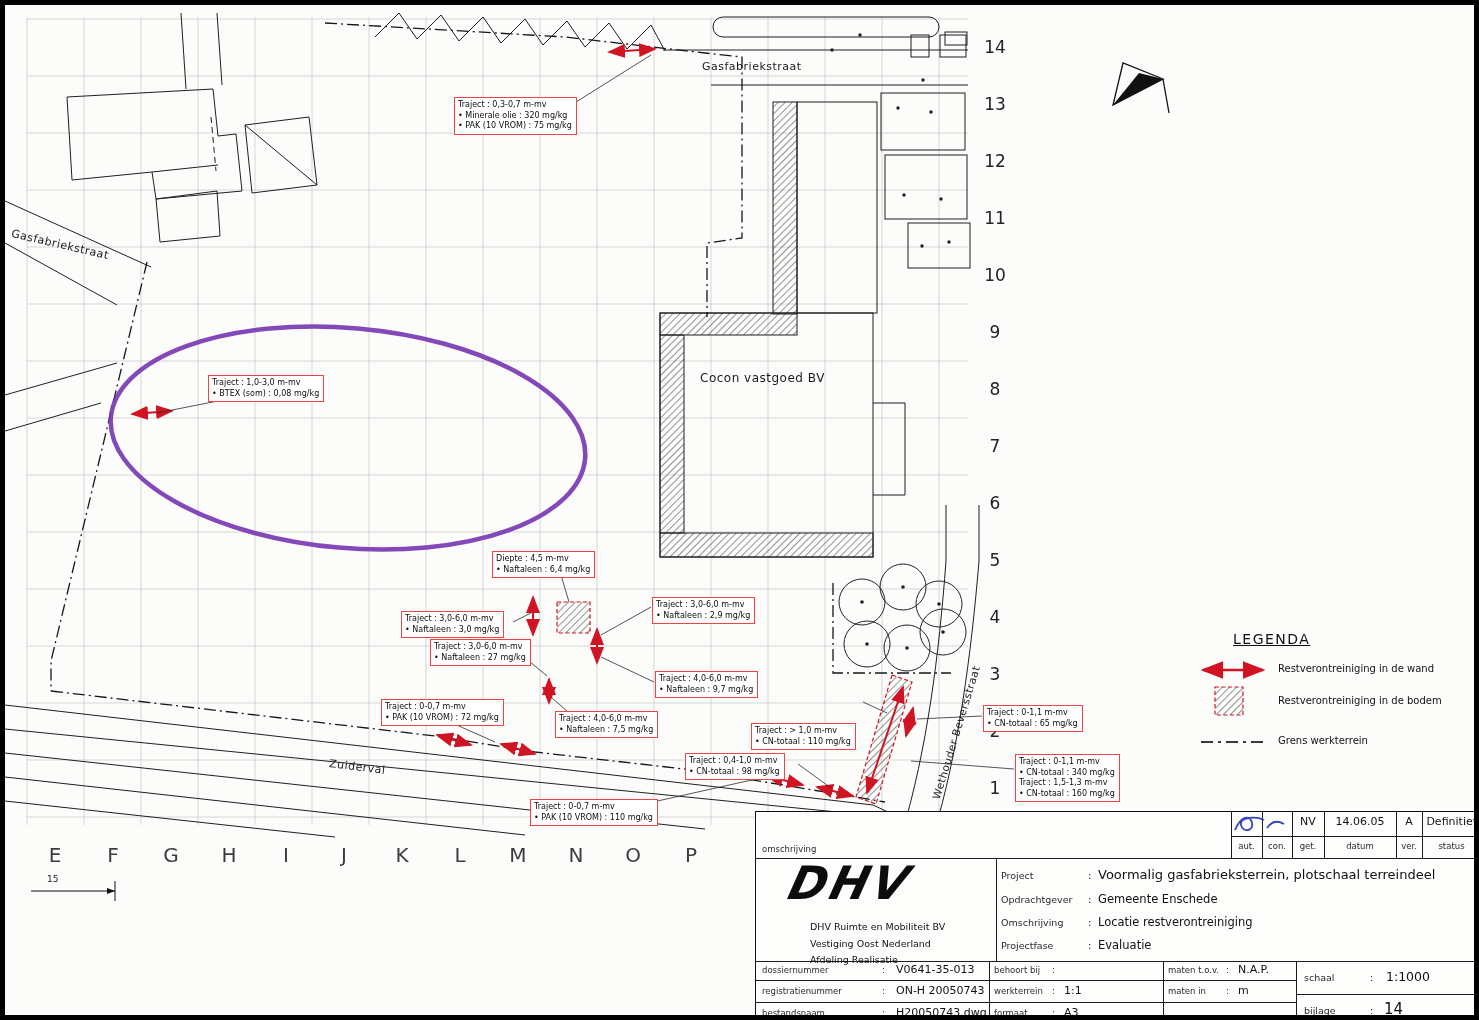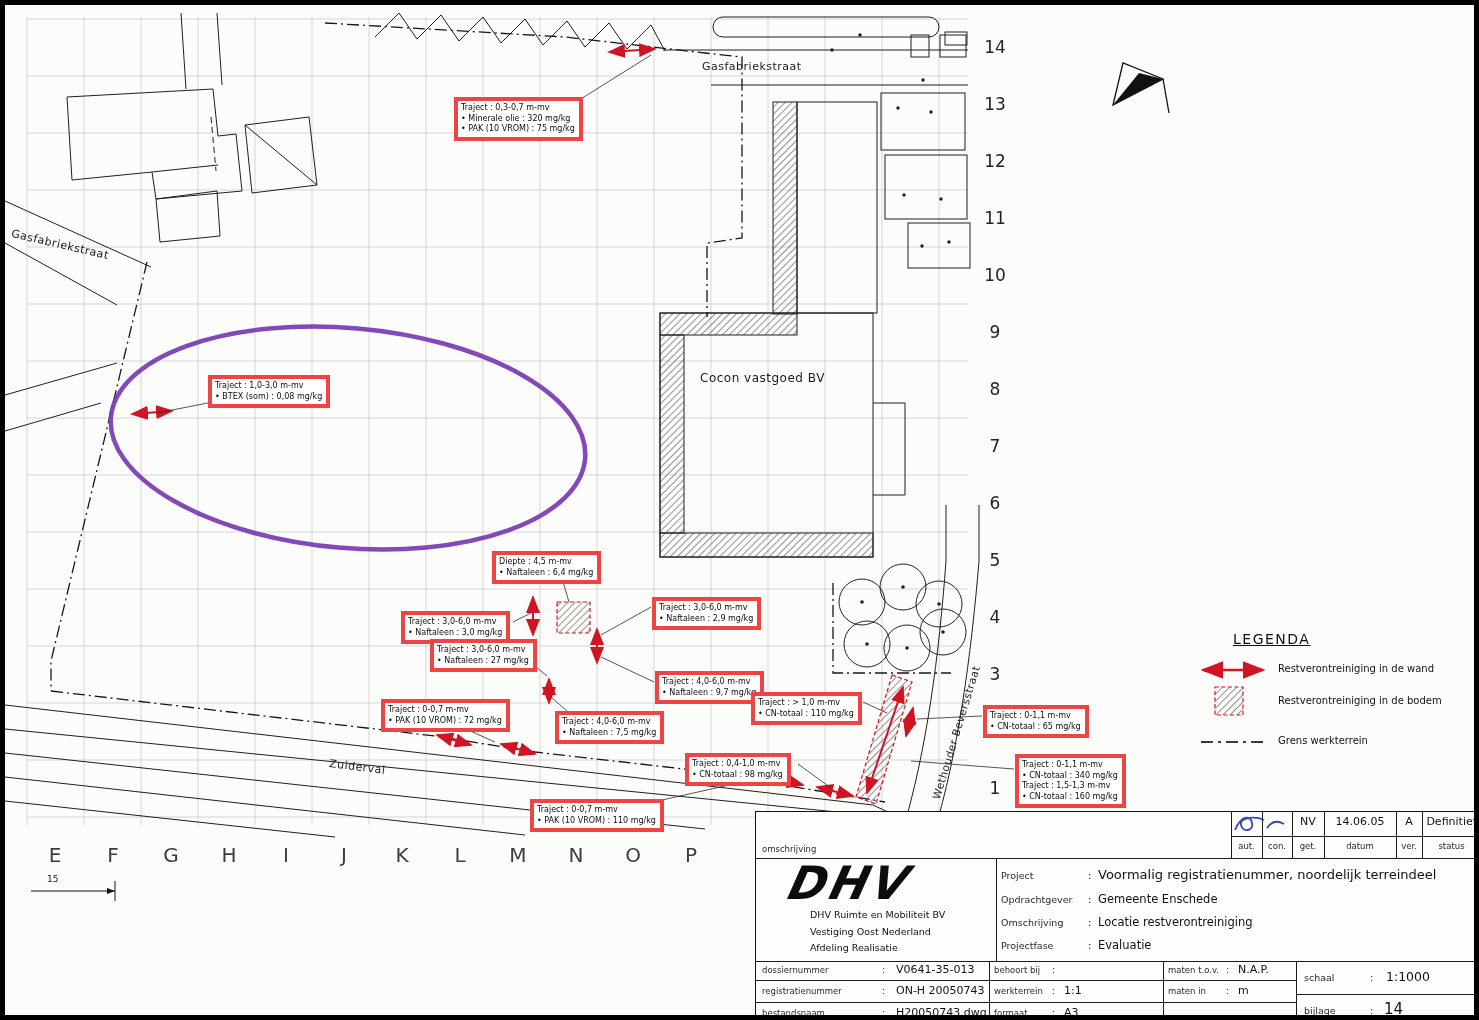--- a/index.html
+++ b/index.html
@@ -3,40 +3,40 @@
 <meta charset="utf-8">
 <style>
   html,body{margin:0;padding:0;background:#e8e8e8;}
   #sheet{position:relative;width:1479px;height:1020px;background:#fcfcfb;border:5px solid #000;box-sizing:border-box;overflow:hidden;font-family:"DejaVu Sans",sans-serif;color:#111;}
   svg{position:absolute;left:0;top:0;}
   #basemap{z-index:1;}
   #overlay{z-index:6;pointer-events:none;}
   #gridlines line{stroke:#c6c6c6;stroke-width:.7;}
   .lbl{position:absolute;z-index:3;white-space:nowrap;color:#1a1a1a;}
   .street{font-size:11px;letter-spacing:.5px;}
-  .ann{position:absolute;z-index:4;background:#fff;border:4px solid #ef4444;padding:2px 4px 2px 3px;font-size:8px;line-height:1.32;white-space:nowrap;color:#0d0d0d;}
+  .ann{position:absolute;z-index:4;background:#fff;border:1px solid #ef4444;padding:2px 4px 2px 3px;font-size:8px;line-height:1.32;white-space:nowrap;color:#0d0d0d;}
   .glet{position:absolute;z-index:3;top:838px;width:30px;margin-left:-15px;text-align:center;font-size:20px;color:#3c3c3c;}
   .gnum{position:absolute;z-index:3;left:975px;width:30px;text-align:center;font-size:17px;color:#222;}
   
   #legend{position:absolute;left:1185px;top:622px;width:292px;height:130px;z-index:3;}
   #legend .ltitle{position:absolute;left:43px;top:4px;font-size:14px;letter-spacing:1.5px;text-decoration:underline;}
   #legend .litem{position:absolute;left:88px;font-size:10px;}
   
   #tb{position:absolute;left:750px;top:806px;width:725px;height:210px;border:1.5px solid #111;box-sizing:border-box;z-index:4;background:#fdfdfc;}
   #tb .vl,#tb .hl{position:absolute;background:#1c1c1c;}
   #tb .vl{width:1px;}
   #tb .hl{height:1px;}
   #tb .cell{position:absolute;white-space:nowrap;}
   #tb .sm{font-size:8.5px;color:#2a2a2a;}
   #tb .md{font-size:9.5px;color:#2a2a2a;}
   #tb .val{font-size:11px;}
   .appv{position:absolute;top:3px;text-align:center;font-size:11px;}
   .appl{position:absolute;top:29px;text-align:center;font-size:8.5px;color:#2a2a2a;}
   #dhvlogo{position:absolute;left:34px;top:44px;font-size:46px;font-weight:bold;font-style:italic;letter-spacing:3px;transform:skewX(-14deg);color:#0c0c0c;}
-  .cline{position:absolute;left:54px;font-size:9.5px;}
+  .cline{position:absolute;left:54px;font-size:9.5px;margin-top:12px;}
   .prow-l{position:absolute;left:245px;font-size:9.5px;color:#2a2a2a;}
   .prow-c{position:absolute;left:332px;font-size:10px;}
   .prow-v{position:absolute;left:342px;font-size:11.5px;}
 </style>
 </head>
 <body>
 
 <div id="sheet">
 
   <svg id="basemap" width="1479" height="1020" viewBox="0 0 1479 1020">
@@ -282,21 +282,21 @@
     <div>• Naftaleen : 9,7 mg/kg</div>
   </div>
   <div class="ann" style="left:376px;top:694px">
     <div>Traject : 0-0,7 m-mv</div>
     <div>• PAK (10 VROM) : 72 mg/kg</div>
   </div>
   <div class="ann" style="left:550px;top:706px">
     <div>Traject : 4,0-6,0 m-mv</div>
     <div>• Naftaleen : 7,5 mg/kg</div>
   </div>
-  <div class="ann" style="left:746px;top:687px">
+  <div class="ann" style="left:746px;top:718px">
     <div>Traject : &gt; 1,0 m-mv</div>
     <div>• CN-totaal : 110 mg/kg</div>
   </div>
   <div class="ann" style="left:978px;top:700px">
     <div>Traject : 0-1,1 m-mv</div>
     <div>• CN-totaal : 65 mg/kg</div>
   </div>
   <div class="ann" style="left:680px;top:748px">
     <div>Traject : 0,4-1,0 m-mv</div>
     <div>• CN-totaal : 98 mg/kg</div>
@@ -358,21 +358,21 @@
     <div class="appl" style="left:640px;width:26px">ver.</div>
     <div class="appl" style="left:666px;width:59px">status</div>
 
     <div id="dhvlogo">DHV</div>
     <div class="cline" style="top:97px">DHV Ruimte en Mobiliteit BV</div>
     <div class="cline" style="top:114px">Vestiging Oost Nederland</div>
     <div class="cline" style="top:130px">Afdeling Realisatie</div>
 
     <div class="prow-l" style="top:58px">Project</div>
     <div class="prow-c" style="top:58px">:</div>
-    <div class="prow-v" style="top:55px;font-size:13px">Voormalig registratienummer, noordelijk terreindeel</div>
+    <div class="prow-v" style="top:55px;font-size:13px">Voormalig gasfabrieksterrein, plotschaal terreindeel</div>
     <div class="prow-l" style="top:82px">Opdrachtgever</div>
     <div class="prow-c" style="top:82px">:</div>
     <div class="prow-v" style="top:80px">Gemeente Enschede</div>
     <div class="prow-l" style="top:105px">Omschrijving</div>
     <div class="prow-c" style="top:105px">:</div>
     <div class="prow-v" style="top:103px">Locatie restverontreiniging</div>
     <div class="prow-l" style="top:128px">Projectfase</div>
     <div class="prow-c" style="top:128px">:</div>
     <div class="prow-v" style="top:126px">Evaluatie</div>
 

